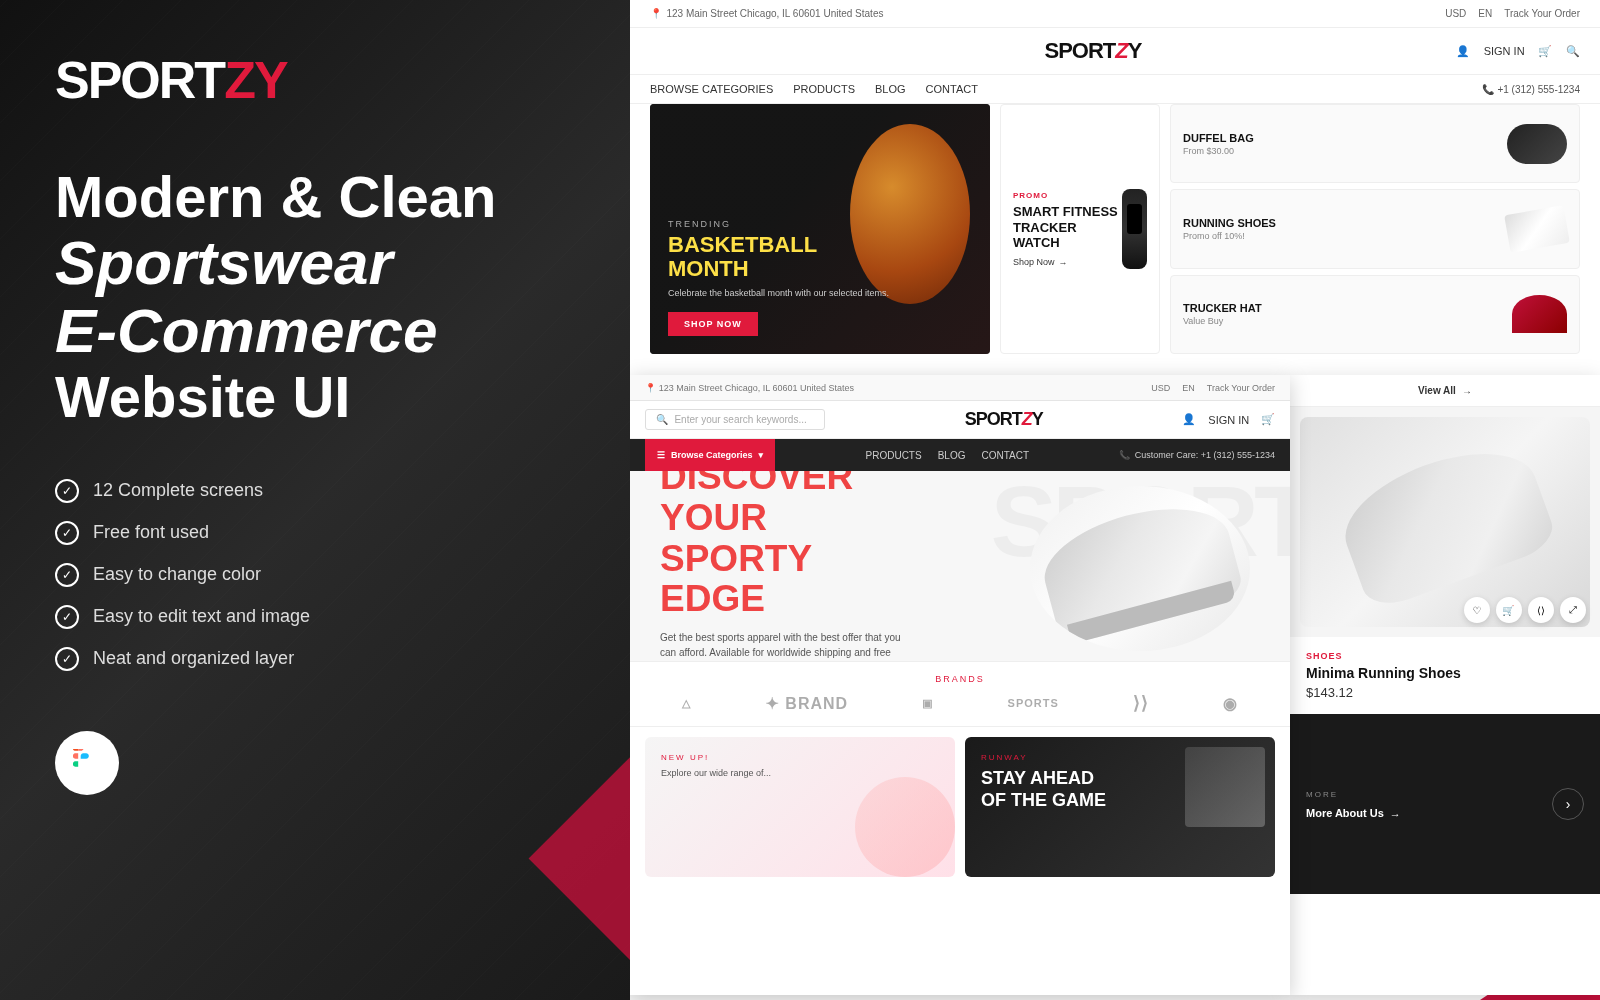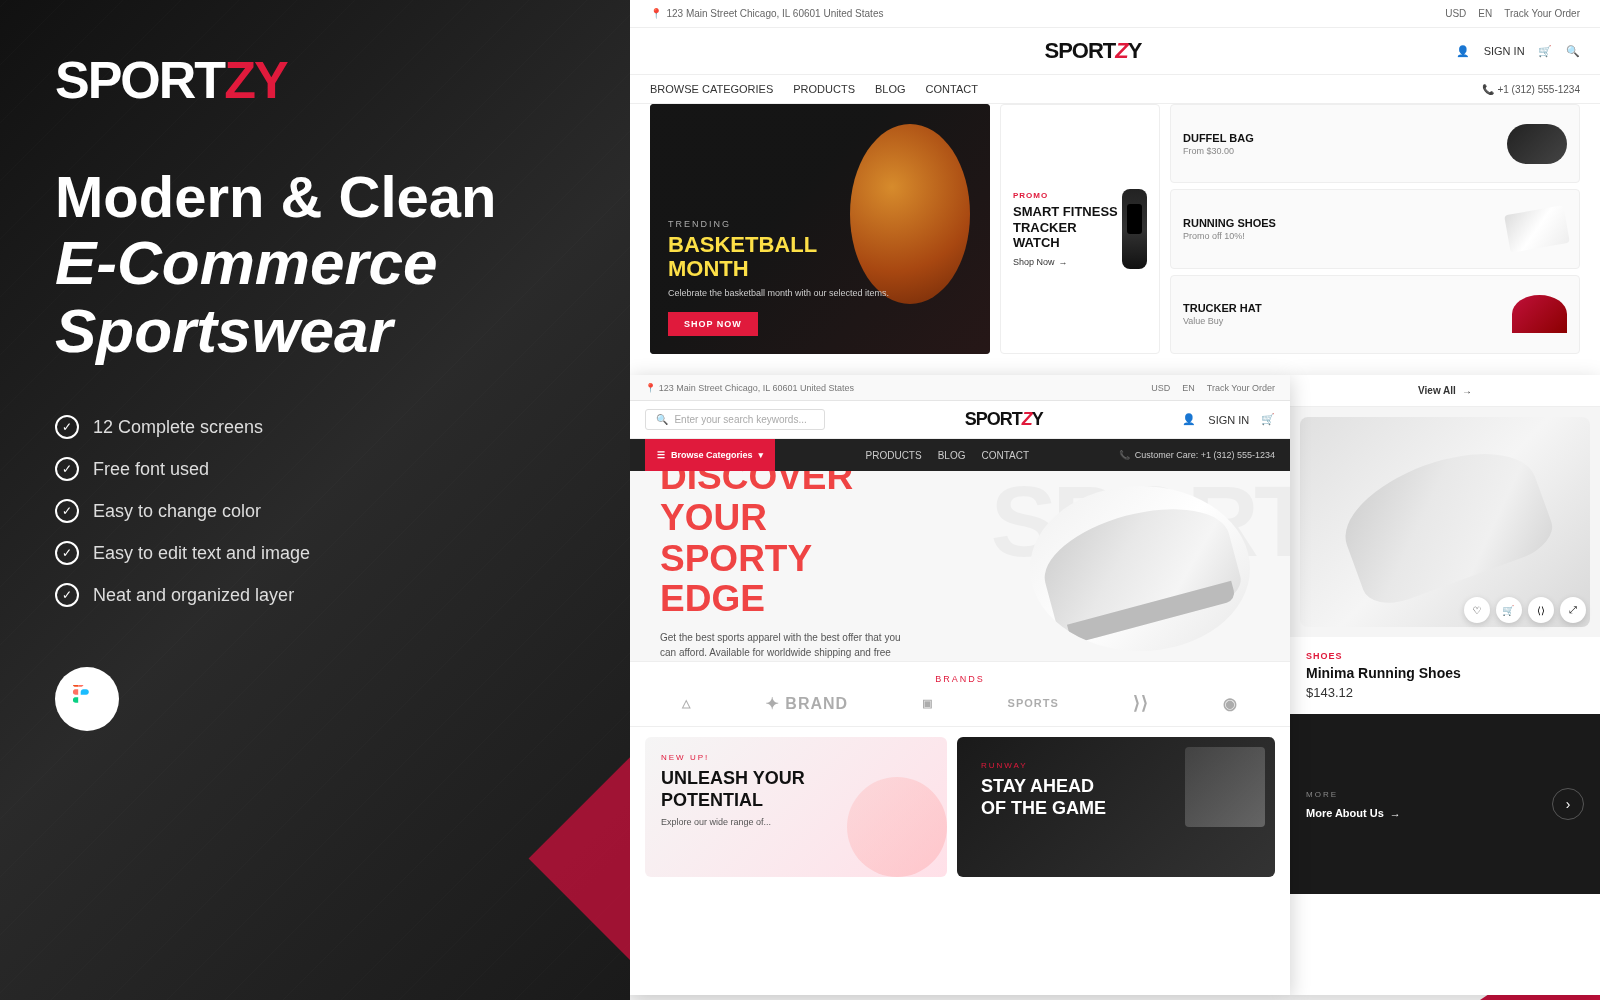--- a/index.html
+++ b/index.html
@@ -464,21 +464,21 @@
       background: linear-gradient(135deg, #f5f5f5 0%, #ffe0e8 100%);
       border-radius: 6px;
       padding: 16px;
       position: relative;
       overflow: hidden;
     }
     .promo-card-2 {
       flex: 1;
       background: linear-gradient(135deg, #1a1a1a 0%, #333 100%);
       border-radius: 6px;
-      padding: 24px;
+      padding: 16px;
       position: relative;
       overflow: hidden;
     }
     .pc-newtag { font-size: 8px; letter-spacing: 2px; color: #e01a3c; margin-bottom: 6px; }
     .pc-tag2 { font-size: 8px; letter-spacing: 2px; color: #e01a3c; margin-bottom: 6px; }
     .pc-title1 { font-size: 18px; font-weight: 900; color: #111; line-height: 1.2; }
     .pc-title2 { font-size: 18px; font-weight: 900; color: #fff; line-height: 1.2; }
     .promo-bg-img1 {
       position: absolute;
       right: 0; bottom: 0;
@@ -607,22 +607,23 @@
 
   <div class="left-content">
     <div class="logo-left">
       <span class="logo-text-left">
         SPORT<span>Z</span><span>Y</span>
       </span>
     </div>
 
     <div class="headline">
       <span class="headline-regular">Modern &amp; Clean</span>
+      <span class="headline-italic">Sportswear</span>
       <span class="headline-italic">E-Commerce</span>
-      <span class="headline-italic">Sportswear</span>
+      <span class="headline-regular" style="font-size:58px;">Website UI</span>
     </div>
 
     <ul class="features-list">
       <li>
         <div class="check-circle">✓</div>
         <span>12 Complete screens</span>
       </li>
       <li>
         <div class="check-circle">✓</div>
         <span>Free font used</span>
@@ -823,24 +824,20 @@
         <span class="brand-logo-item" style="font-size:18px;">⟩⟩</span>
         <span class="brand-logo-item" style="font-size:16px;">◉</span>
       </div>
     </div>
 
     <div class="promo-cards-row">
       <div class="promo-card-1">
         <div class="promo-bg-img1"></div>
         <div style="position:relative;z-index:2;">
           <div class="pc-newtag">NEW UP!</div>
-          <div class="pc-title1">
-            <span>UNLEASH YOUR</span><br>
-            <span>POTENTIAL</span>
-          </div>
           <div style="font-size:9px;color:#555;margin-top:6px;">Explore our wide range of...</div>
         </div>
       </div>
       <div class="promo-card-2">
         <div class="promo-bg-img2"></div>
         <div style="position:relative;z-index:2;">
           <div class="pc-tag2">RUNWAY</div>
           <div class="pc-title2">
             <span>STAY AHEAD</span><br>
             <span>OF THE GAME</span>

